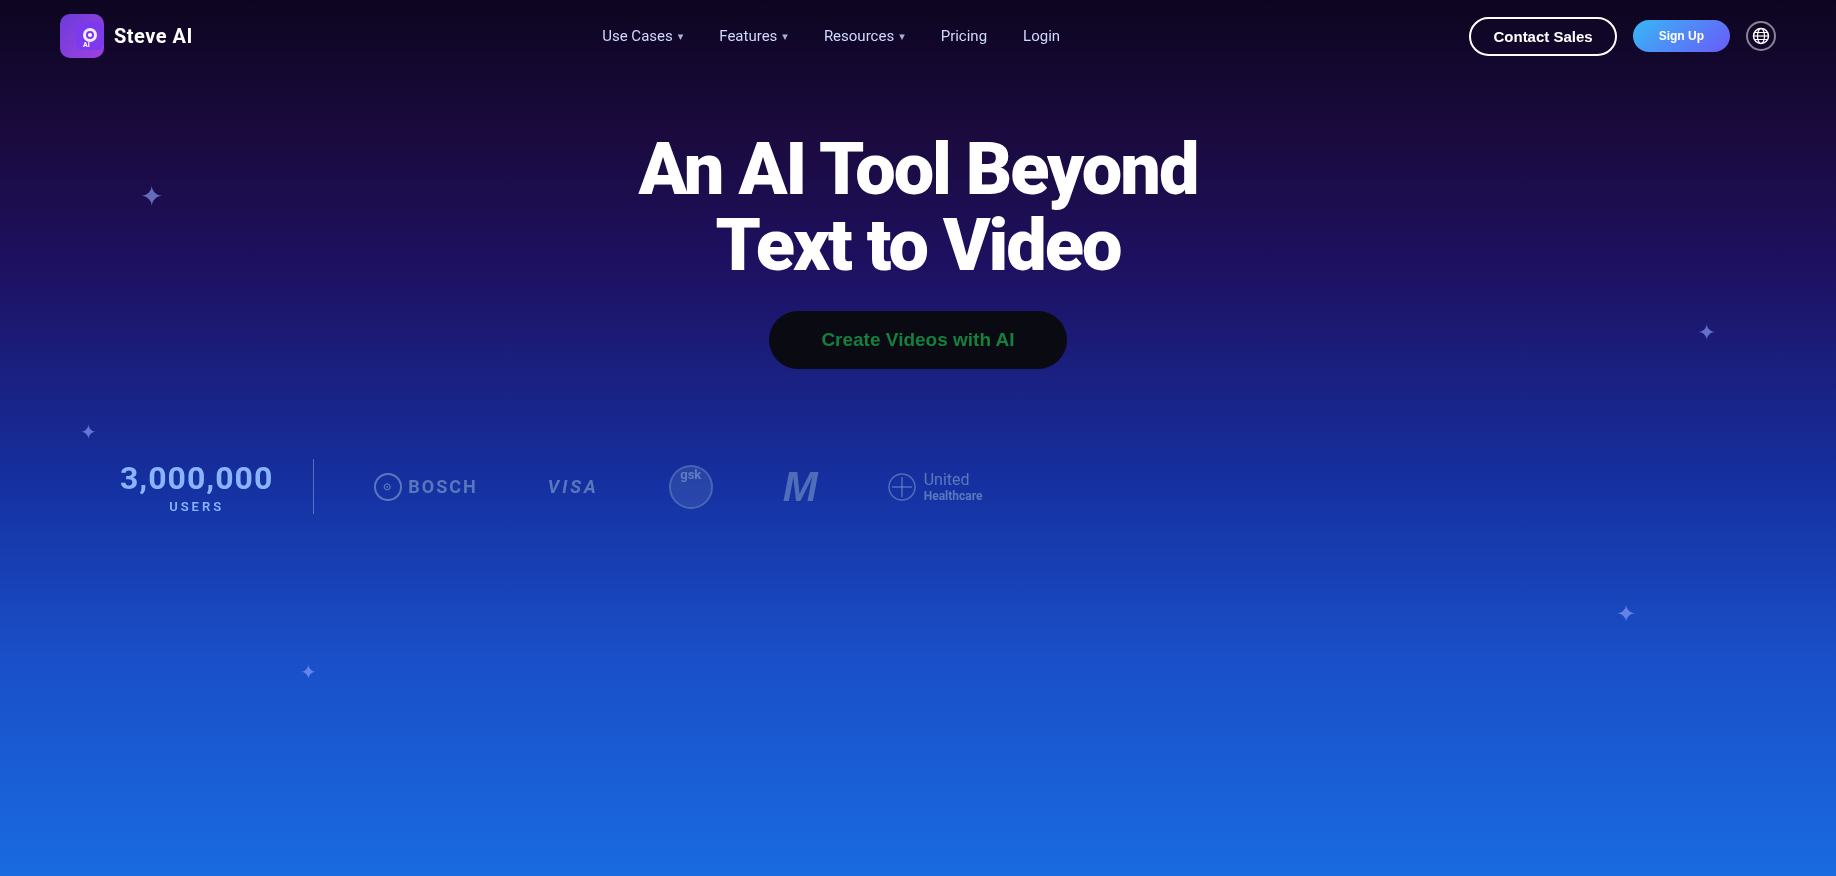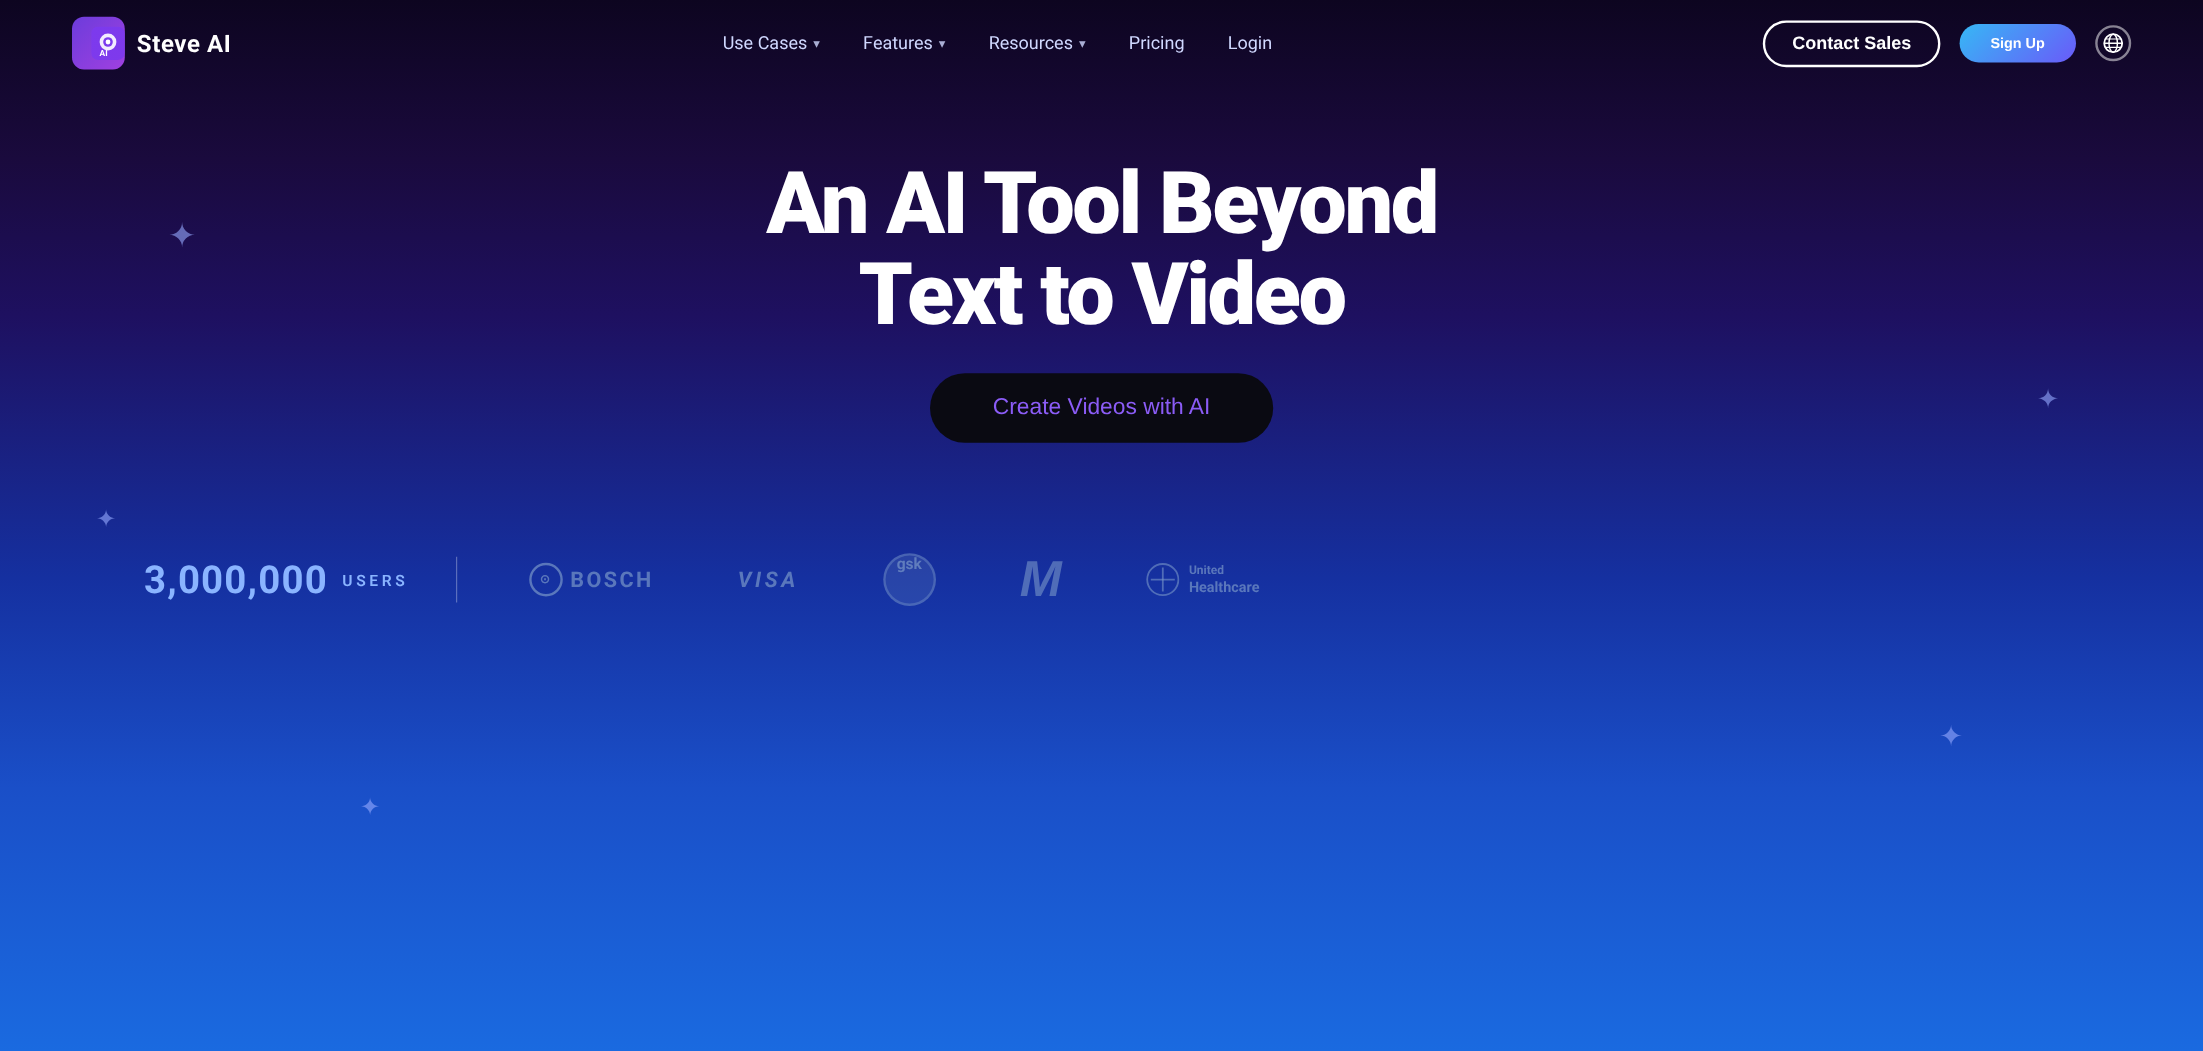--- a/index.html
+++ b/index.html
@@ -152,23 +152,23 @@
       margin-bottom: 48px;
     }
 
     .hero-subtitle strong {
       color: #ffffff;
       font-weight: 700;
     }
 
     .btn-cta {
       background: #0a0a12;
-      color: #8b5cf6;
+      color: #15803d;
       font-size: 19px;
-      font-weight: 400;
+      font-weight: 700;
       padding: 18px 52px;
       border-radius: 40px;
       cursor: pointer;
       border: none;
       position: relative;
       display: inline-block;
     }
 
     .btn-cta::before {
       content: '';
@@ -197,25 +197,24 @@
     .bottom-bar {
       display: flex;
       align-items: center;
       padding: 30px 120px;
       gap: 0;
       margin-top: 20px;
     }
 
     .users-count {
       display: flex;
-      flex-direction: row;
+      flex-direction: column;
       align-items: center;
       padding-right: 40px;
       border-right: 1px solid rgba(255,255,255,0.3);
-      gap: 12px;
     }
 
     .users-number {
       color: #8ab4ff;
       font-size: 32px;
       font-weight: 700;
       letter-spacing: 1px;
     }
 
     .users-label {
@@ -383,20 +382,20 @@
         <span style="font-size:42px; font-weight:900; font-family:sans-serif; color:rgba(120,150,200,0.6);">M</span>
       </div>
 
       <div class="brand-uh">
         <svg width="28" height="28" viewBox="0 0 28 28" fill="none" xmlns="http://www.w3.org/2000/svg">
           <circle cx="14" cy="14" r="13" stroke="rgba(120,150,200,0.6)" stroke-width="1.5"></circle>
           <line x1="14" y1="4" x2="14" y2="24" stroke="rgba(120,150,200,0.6)" stroke-width="1.5"></line>
           <line x1="4" y1="14" x2="24" y2="14" stroke="rgba(120,150,200,0.6)" stroke-width="1.5"></line>
         </svg>
         <div>
-          <div style="font-size:10px; font-weight:700; color:rgba(120,150,200,0.7); line-height:1.2;">United</div>
+          <div style="font-size:16px; font-weight:400; color:rgba(120,150,200,0.7); line-height:1.2;">United</div>
           <div style="font-size:12px; font-weight:700; color:rgba(120,150,200,0.7); line-height:1.2;">Healthcare</div>
         </div>
       </div>
     </div>
   </div>
 
 </div>
 
 </body></html>

